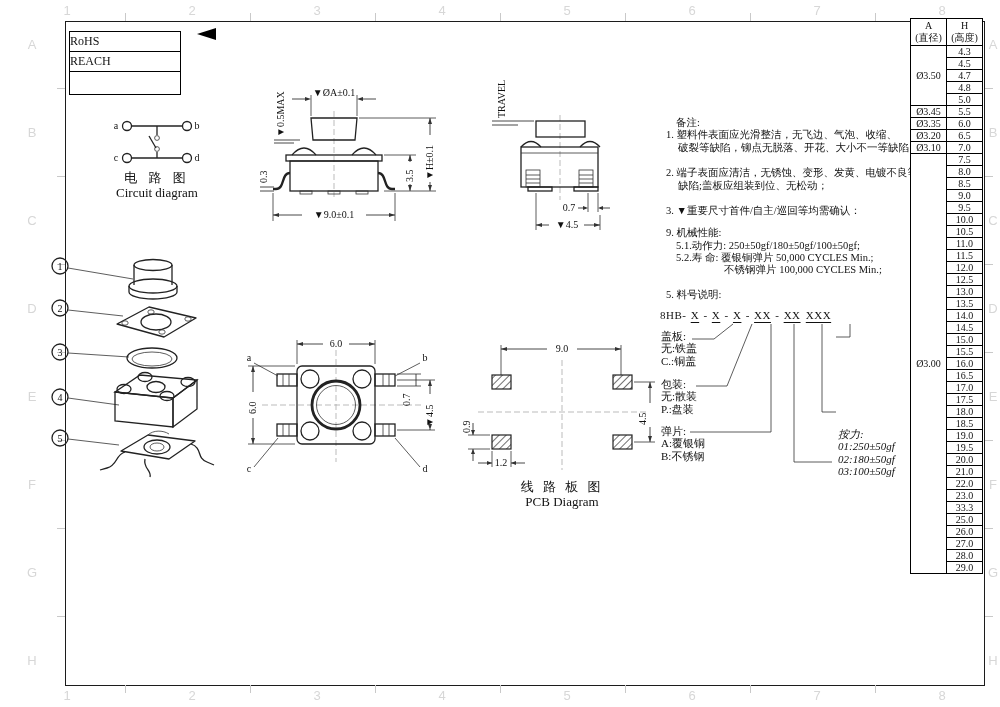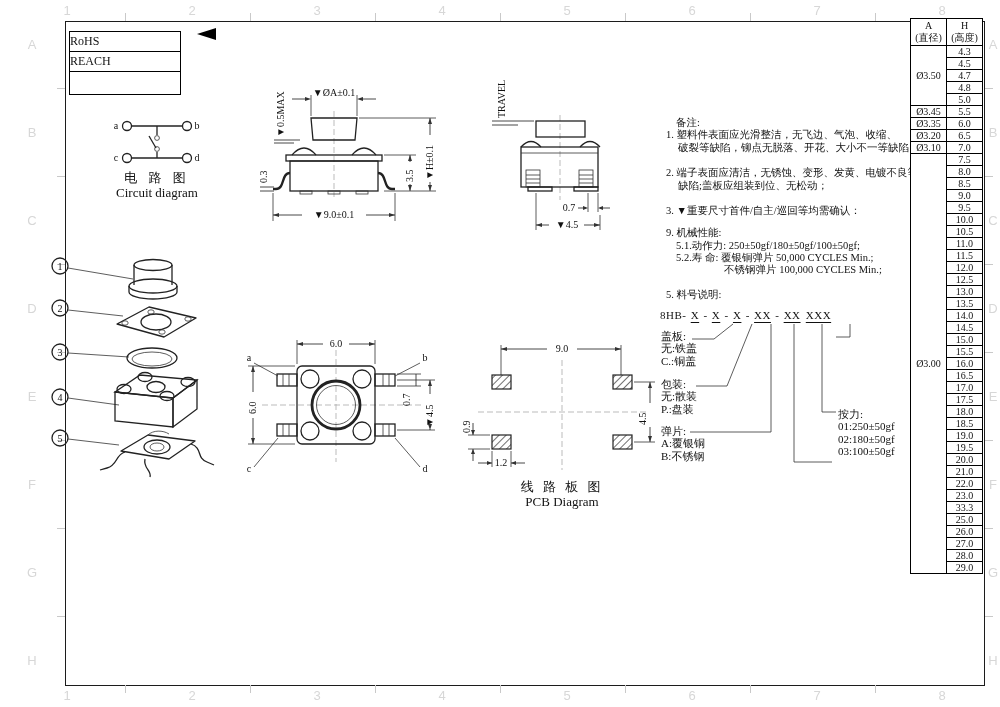--- a/index.html
+++ b/index.html
@@ -27,21 +27,21 @@
   .nl0{top:14px;left:8px;margin-left:6px;} .nl1{top:26px;left:4px;} .nl2{top:39px;left:16px;}
   .nl3{top:64px;left:4px;} .nl4{top:77px;left:16px;text-align:center;} .nl5{top:102px;left:4px;}
   .nl6{top:124px;left:4px;} .nl7{top:137px;left:14px;} .nl8{top:149px;left:14px;}
   .nl9{top:161px;left:62px;} .nl10{top:186px;left:4px;}
   
   #pn-code{position:absolute;left:660px;top:309px;font-size:11px;letter-spacing:.5px;white-space:nowrap;}
   .pn-x{text-decoration:underline;text-underline-offset:2.5px;padding:0 1px;}
   .pn-group{position:absolute;font-size:11px;}
   .pn-group div{line-height:12.3px;white-space:nowrap;}
   #grp-cover{left:661px;top:330px;} #grp-packing{left:661px;top:378px;} #grp-spring{left:661px;top:425px;}
-  #grp-height{left:838px;top:328px;} #grp-force{left:838px;top:408px;} #grp-color{left:834px;top:458px;}
+  #grp-height{left:838px;top:328px;} #grp-force{left:838px;top:428px;font-style:italic;} #grp-color{left:834px;top:458px;}
   
   #spec-table{position:absolute;left:910px;top:18px;border-collapse:collapse;background:#fff;}
   #spec-table th,#spec-table td{border:1px solid #000;font-weight:normal;text-align:center;padding:0;}
   #spec-table th{font-size:10px;line-height:12px;width:35px;height:26px;}
   #spec-table td{font-size:10px;line-height:10px;height:11px;}
   #spec-table{border:1.6px solid #000;}
   
   svg{position:absolute;overflow:visible;}
   .ln{stroke:#222;fill:none;stroke-width:1.3;}
   .lnthin{stroke:#333;fill:none;stroke-width:.8;}

